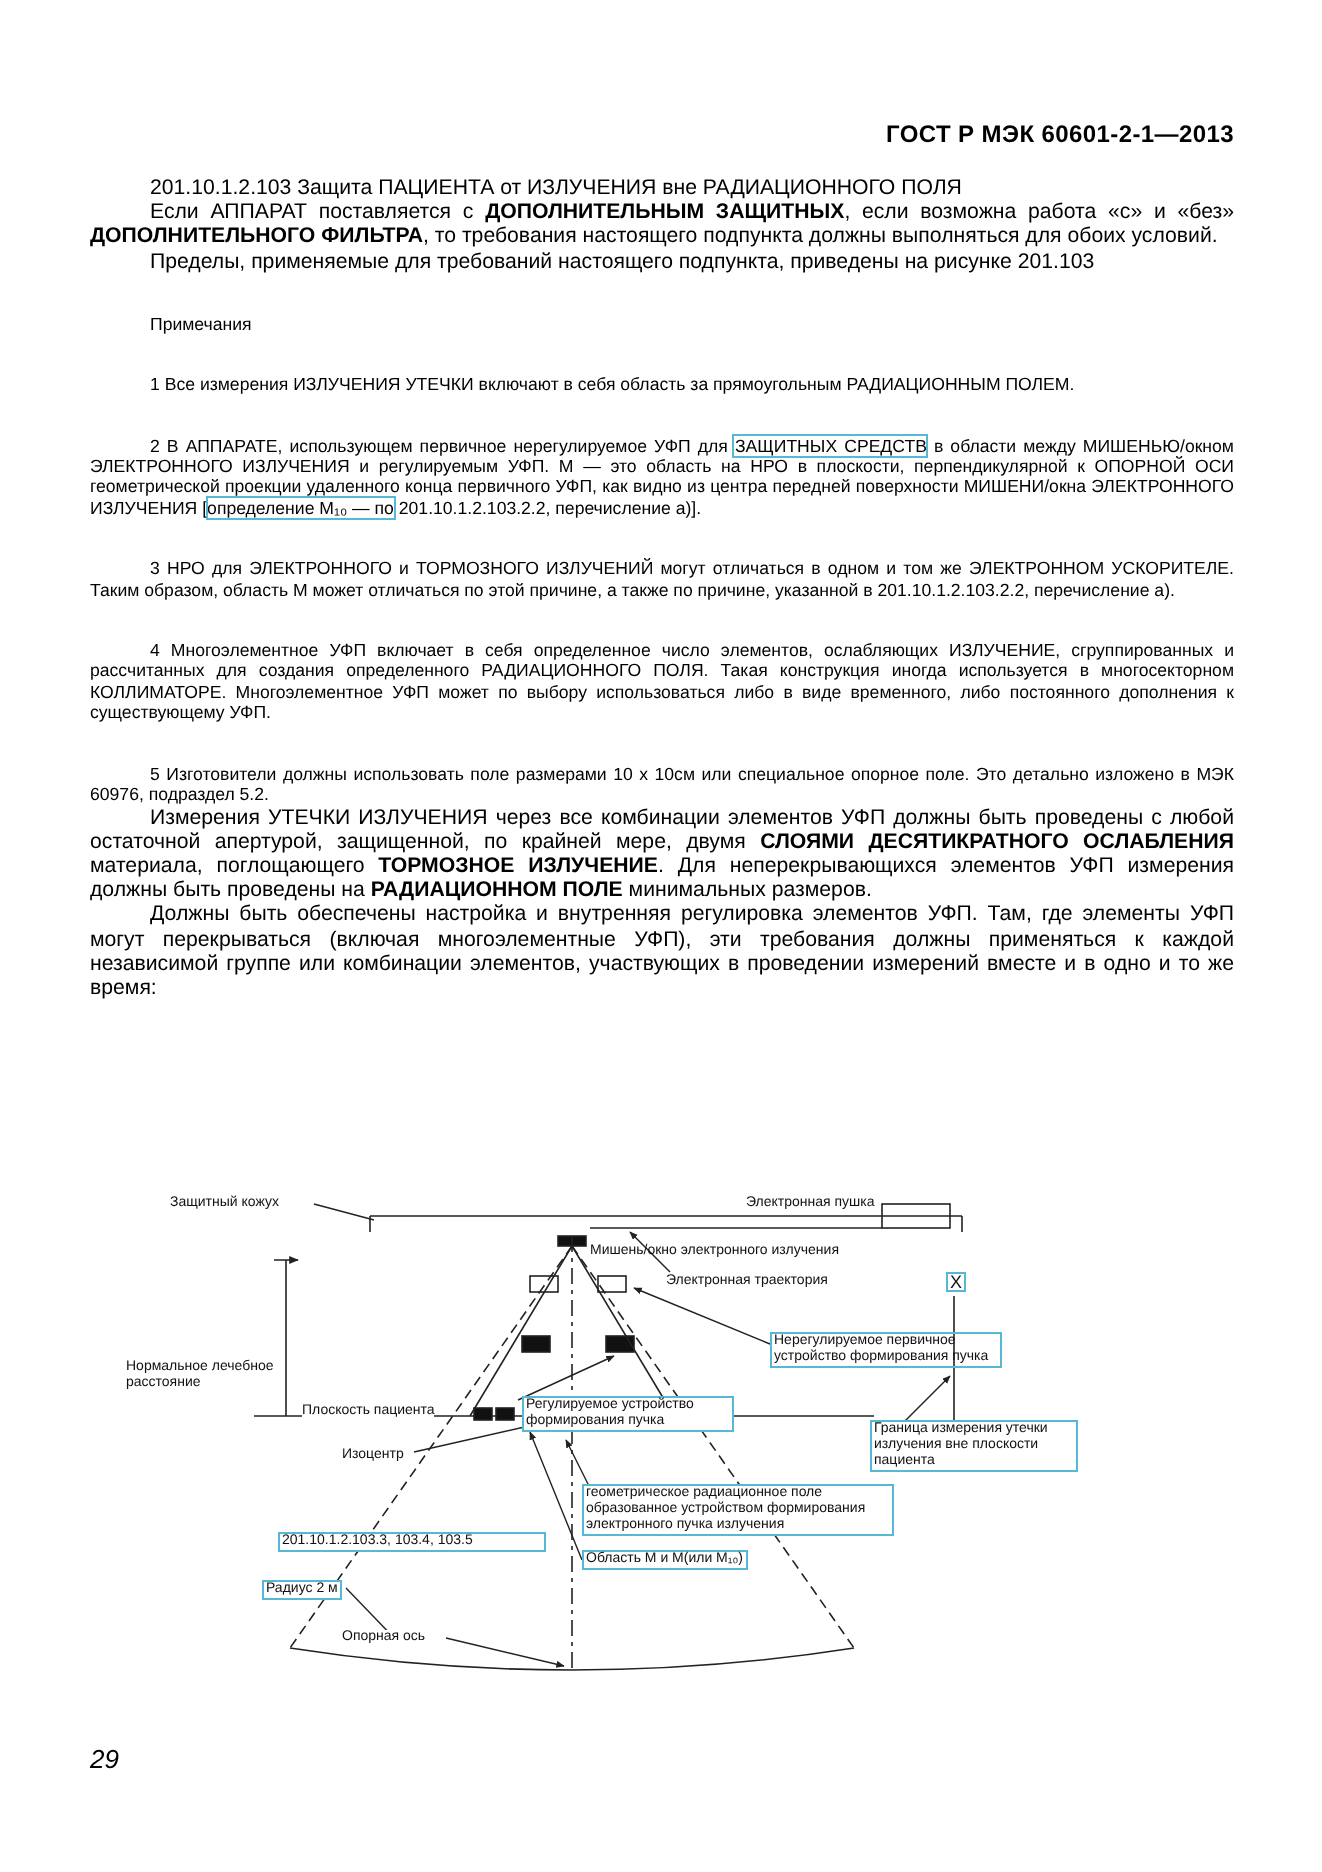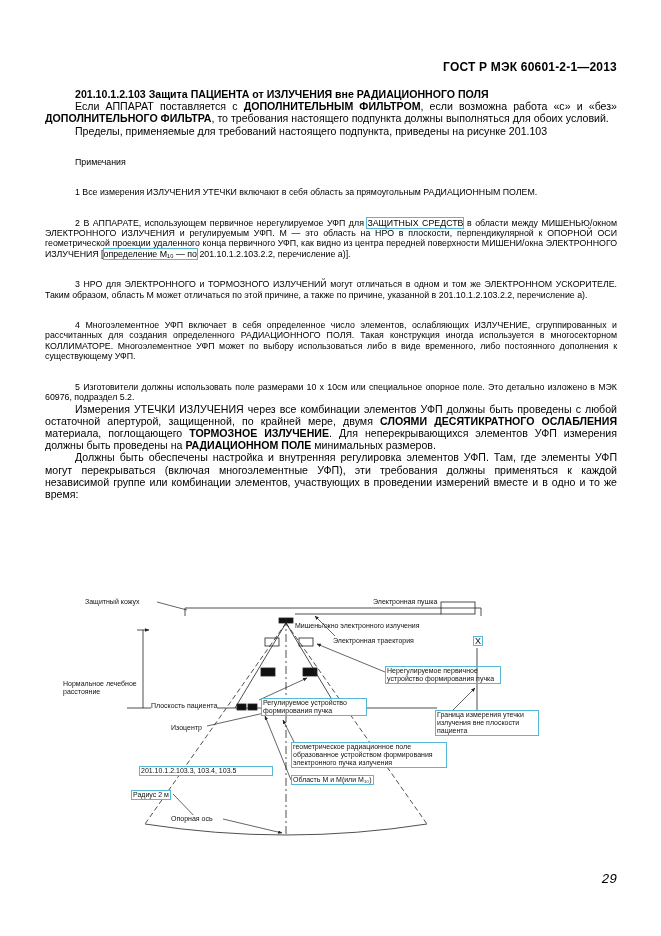--- a/index.html
+++ b/index.html
@@ -12,21 +12,21 @@
     position:absolute;top:60px;left:45px;width:572px;text-align:right;
     font-weight:bold;font-size:12px;letter-spacing:0.2px;
   }
   .content{
     position:absolute;top:88px;left:45px;width:572px;
     font-size:10.6px;line-height:12.2px;text-align:justify;
   }
   .content p{margin:0;}
   .indent{text-indent:30px;}
   .italic{font-style:italic;}
-  .bold{font-weight:bold;}
+  .bold{font-weight:normal;}
   .notes{font-size:8.8px;line-height:10.4px;margin-top:7px;}
   .notes p{margin-top:20px;}
   .mt{margin-top:11px;}
   .seg-bold{font-weight:bold;}
   .seg-box{outline:1px solid var(--link-box,#55b8d4);}
   .figure{
     position:absolute;top:592px;left:45px;width:572px;height:258px;
   }
   .fig-svg{position:absolute;inset:0;width:572px;height:258px;}
   .lbl{
@@ -44,36 +44,36 @@
   .l-plane{left:106px;top:110px;}
   .l-adjbfd{left:216px;top:106px;width:102px;}
   .l-boundary{left:390px;top:118px;width:100px;}
   .l-iso{left:126px;top:132px;}
   .l-geomfield{left:246px;top:150px;width:152px;}
   .l-refs{left:94px;top:174px;width:130px;}
   .l-regionm{left:246px;top:183px;}
   .l-radius{left:86px;top:198px;}
   .l-axis{left:126px;top:223px;}
   .footer{
-    position:absolute;top:872px;left:45px;width:572px;text-align:right;
-    font-family:Liberation Mono, monospace;font-style:italic;font-size:13px;
+    position:absolute;top:872px;left:45px;width:572px;
+    font-family:Liberation Sans, sans-serif;font-style:italic;font-size:13px;
   }
 </style>
 </head>
 <body>
 
 <div class="page">
 
   <div class="header">
     <span>ГОСТ Р МЭК 60601-2-1—2013</span>
   </div>
 
   <div class="content">
     <p class="indent bold">201.10.1.2.103 Защита ПАЦИЕНТА от ИЗЛУЧЕНИЯ вне РАДИАЦИОННОГО ПОЛЯ</p>
-    <p class="indent"><span>Если АППАРАТ поставляется с </span><span class="seg-bold">ДОПОЛНИТЕЛЬНЫМ ФИЛЬТРОМ</span><span>, если возможна работа «с» и «без» </span><span class="seg-bold">ДОПОЛНИТЕЛЬНОГО ФИЛЬТРА</span><span>, то требования настоящего подпункта должны выполняться для обоих условий.</span></p>
+    <p class="indent"><span>Если АППАРАТ поставляется с </span><span class="seg-bold">ДОПОЛНИТЕЛЬНЫМ ЗАЩИТНЫХ</span><span>, если возможна работа «с» и «без» </span><span class="seg-bold">ДОПОЛНИТЕЛЬНОГО ФИЛЬТРА</span><span>, то требования настоящего подпункта должны выполняться для обоих условий.</span></p>
     <p class="indent">Пределы, применяемые для требований настоящего подпункта, приведены на рисунке 201.103</p>
 
     <div class="notes">
       <p class="indent">Примечания</p>
       <p class="indent">1 Все измерения ИЗЛУЧЕНИЯ УТЕЧКИ включают в себя область за прямоугольным РАДИАЦИОННЫМ ПОЛЕМ.</p>
       <p class="indent"><span>2 В АППАРАТЕ, использующем первичное нерегулируемое УФП для </span><span class="seg-box">ЗАЩИТНЫХ СРЕДСТВ</span><span> в области между МИШЕНЬЮ/окном ЭЛЕКТРОННОГО ИЗЛУЧЕНИЯ и регулируемым УФП. М — это область на НРО в плоскости, перпендикулярной к ОПОРНОЙ ОСИ геометрической проекции удаленного конца первичного УФП, как видно из центра передней поверхности МИШЕНИ/окна ЭЛЕКТРОННОГО ИЗЛУЧЕНИЯ [</span><span class="seg-box">определение М₁₀ — по</span><span> 201.10.1.2.103.2.2, перечисление а)].</span></p>
       <p class="indent">3 НРО для ЭЛЕКТРОННОГО и ТОРМОЗНОГО ИЗЛУЧЕНИЙ могут отличаться в одном и том же ЭЛЕКТРОННОМ УСКОРИТЕЛЕ. Таким образом, область М может отличаться по этой причине, а также по причине, указанной в 201.10.1.2.103.2.2, перечисление а).</p>
       <p class="indent">4 Многоэлементное УФП включает в себя определенное число элементов, ослабляющих ИЗЛУЧЕНИЕ, сгруппированных и рассчитанных для создания определенного РАДИАЦИОННОГО ПОЛЯ. Такая конструкция иногда используется в многосекторном КОЛЛИМАТОРЕ. Многоэлементное УФП может по выбору использоваться либо в виде временного, либо постоянного дополнения к существующему УФП.</p>
       <p class="indent">5 Изготовители должны использовать поле размерами 10 х 10см или специальное опорное поле. Это детально изложено в МЭК 60976, подраздел 5.2.</p>
     </div>

